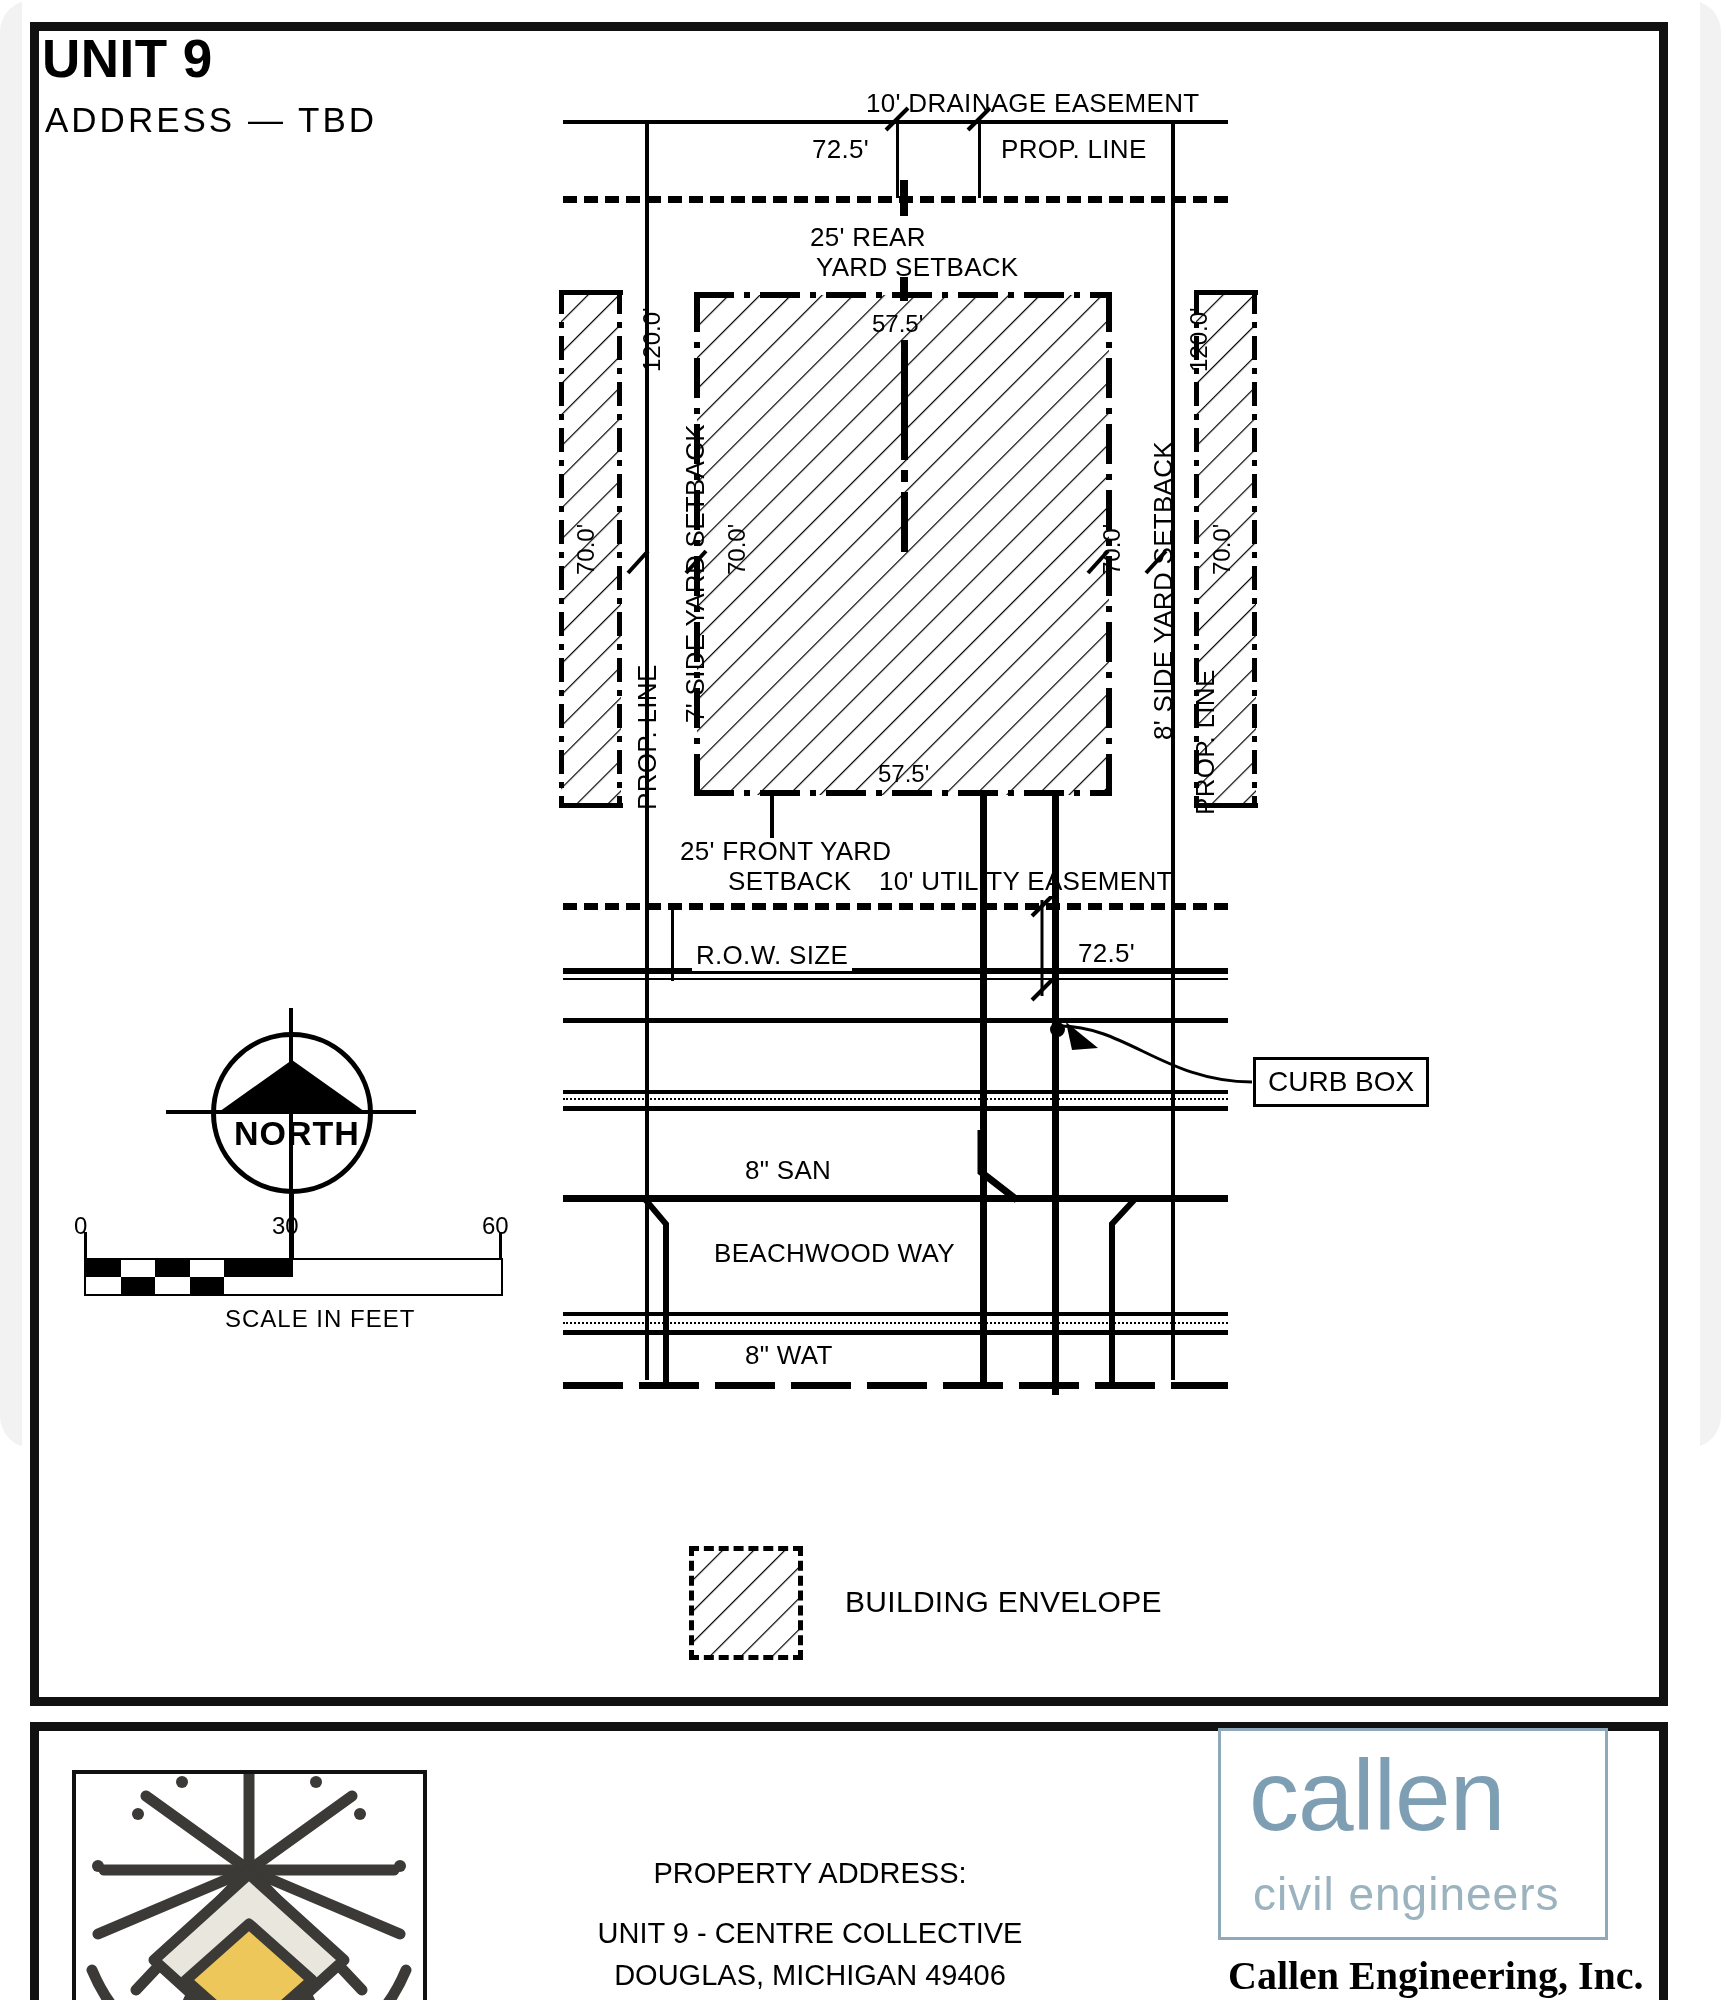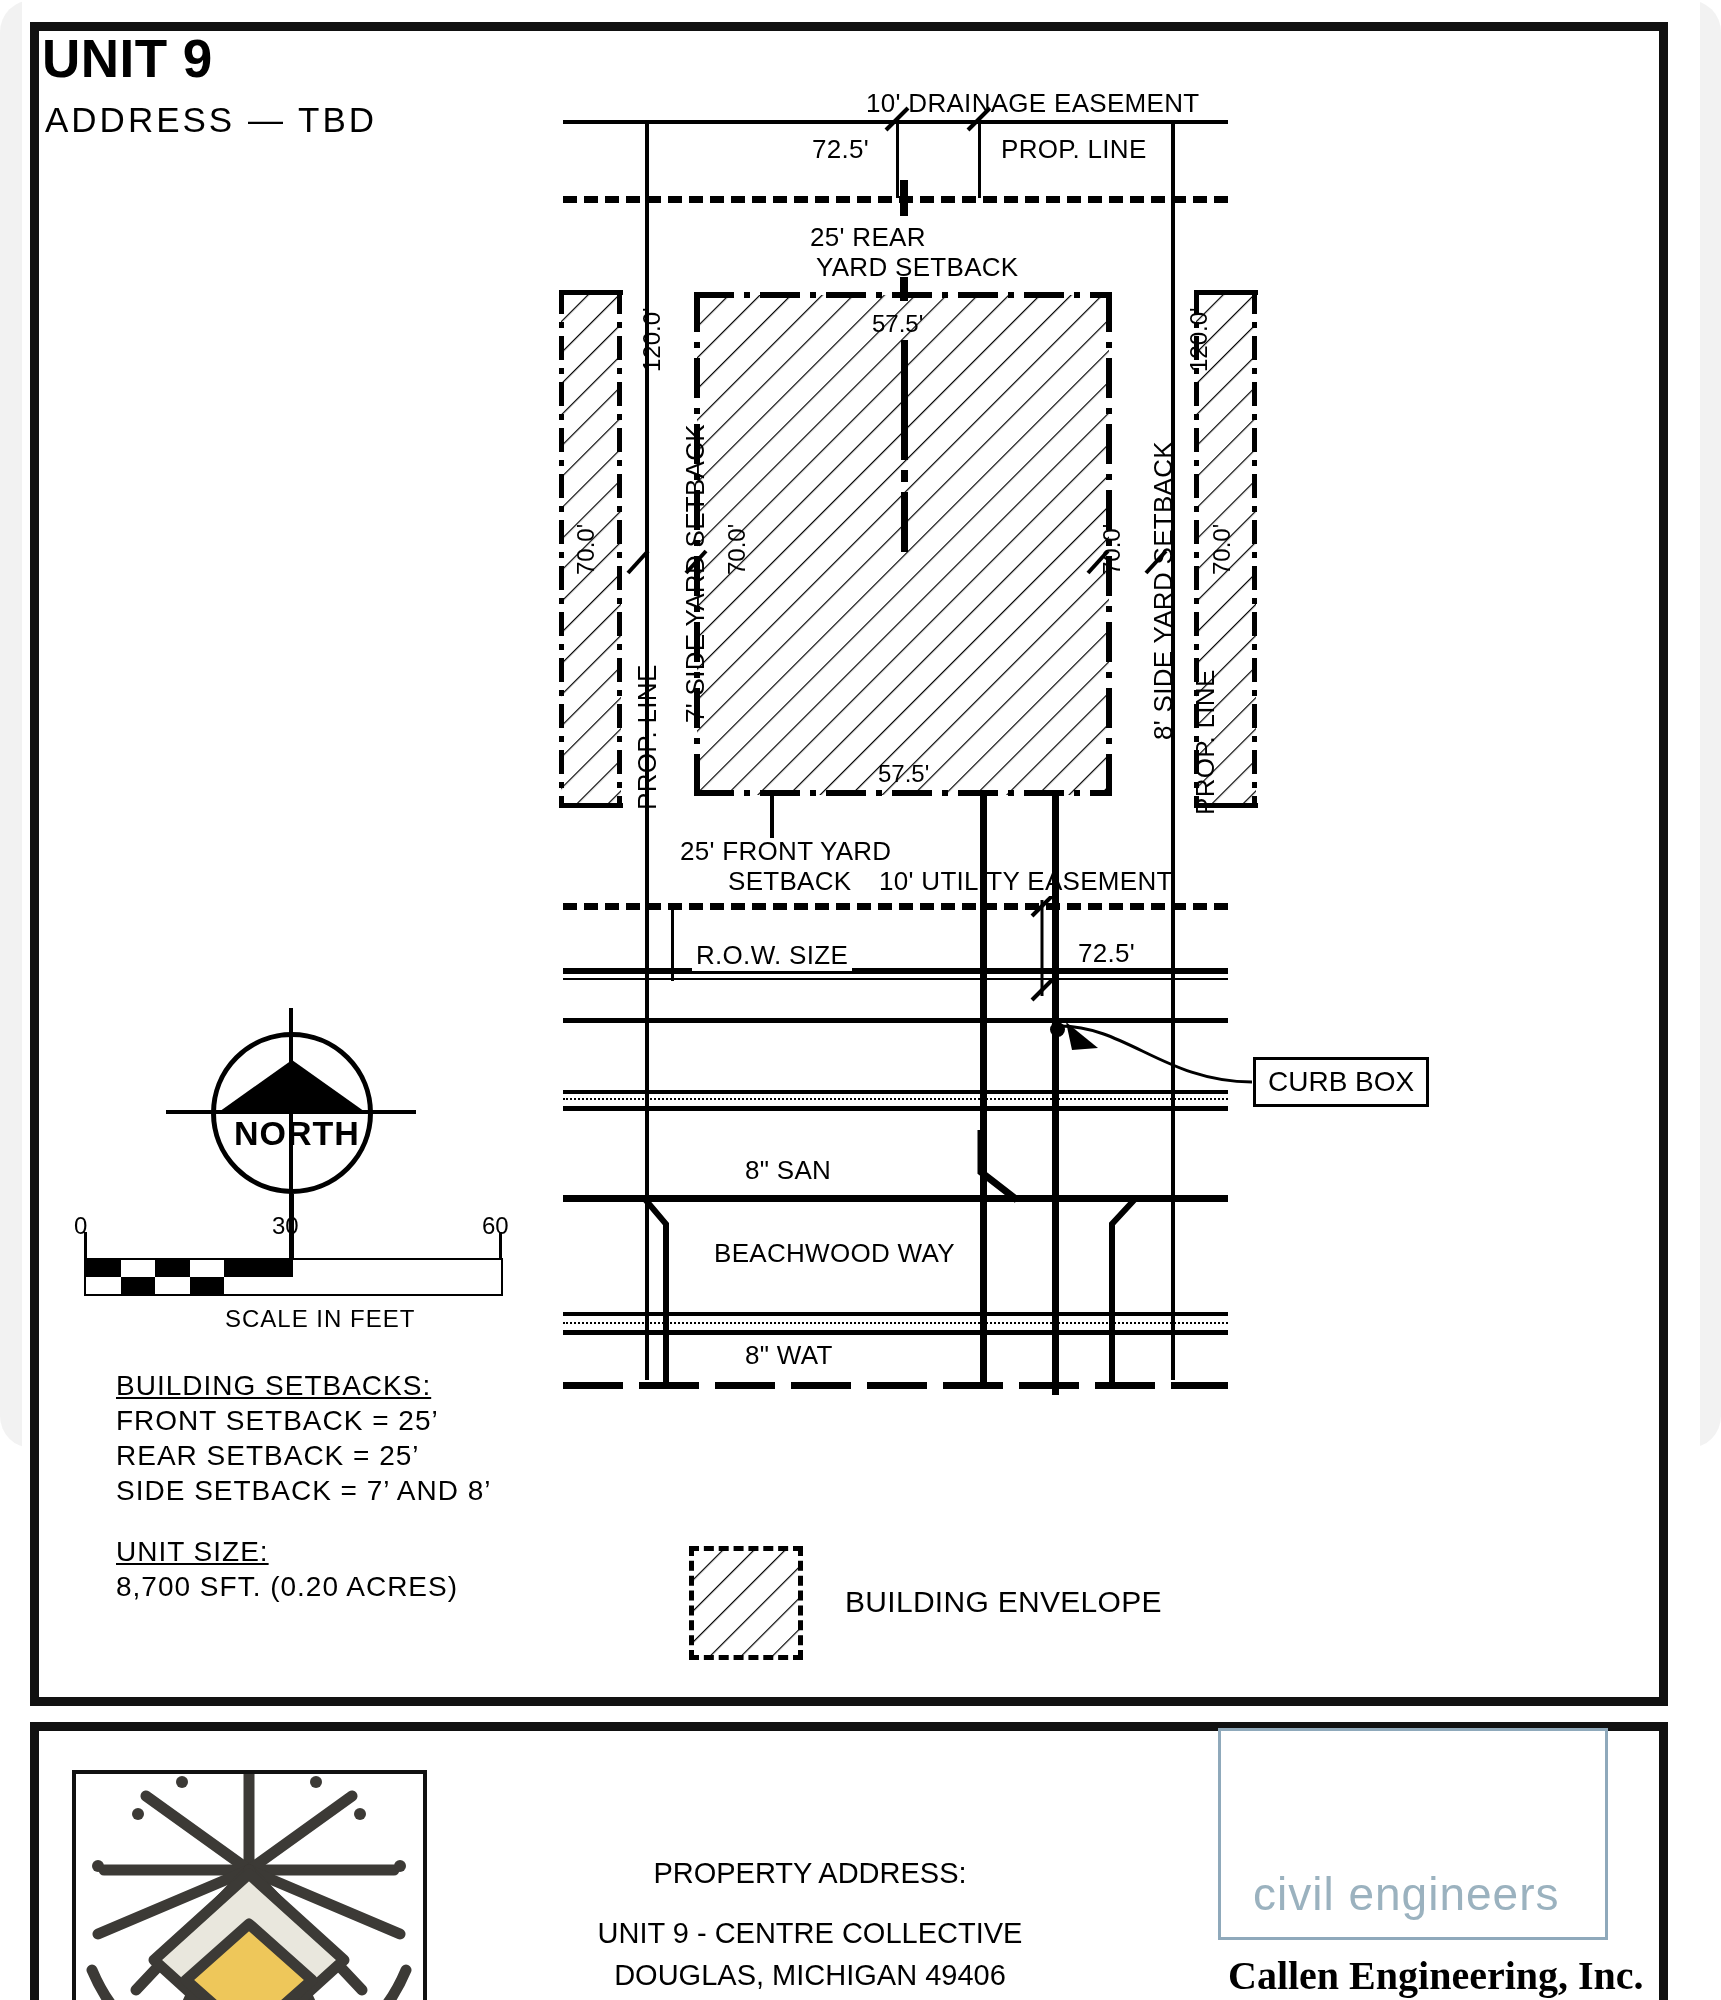--- a/index.html
+++ b/index.html
@@ -261,29 +261,20 @@
         <div style="width:34px;background:#000;"></div>
         <div style="width:35px;background:#fff;"></div>
         <div style="width:34px;background:#000;"></div>
         <div style="width:69px;background:#fff;"></div>
         <div style="width:208px;background:#fff;"></div>
       </div>
     </div>
     <div class="txt-s" style="left:225px;top:1305px;letter-spacing:1px;">SCALE  IN  FEET</div>
   </div>
 
-  <div class="notes" style="left:116px;top:1368px;">
-    <div class="hdr">BUILDING SETBACKS:</div>
-    <div>FRONT SETBACK = 25’</div>
-    <div>REAR SETBACK = 25’</div>
-    <div>SIDE SETBACK = 7’ AND 8’</div>
-    <div style="height:26px;"></div>
-    <div class="hdr">UNIT SIZE:</div>
-    <div>8,700 SFT. (0.20 ACRES)</div>
-  </div>
 
   <div>
     <div class="hatch" style="left:692px;top:1549px;width:108px;height:108px;">
       <svg width="108" height="108">
           <rect x="0" y="0" width="108" height="108" fill="url(#h1)"></rect>
         </svg>
     </div>
     <div style="position:absolute;left:689px;top:1546px;width:114px;height:114px;box-sizing:border-box;
                 border:5px dashed #000;"></div>
     <div class="txt" style="left:845px;top:1585px;font-size:30px;">BUILDING ENVELOPE</div>
@@ -320,18 +311,19 @@
     </svg>
   </div>
 
   <div class="tb-addr" style="left:500px;top:1852px;width:620px;">
     <div style="margin-bottom:18px;">PROPERTY ADDRESS:</div>
     <div>UNIT 9 - CENTRE COLLECTIVE</div>
     <div>DOUGLAS, MICHIGAN 49406</div>
   </div>
 
   <div class="callen-box" style="left:1218px;top:1728px;width:390px;height:212px;">
+    <div style="position:absolute;left:28px;top:14px;" class="callen-word">callen</div>
     <div style="position:absolute;left:32px;top:136px;" class="callen-sub">civil engineers</div>
   </div>
   <div class="callen-name" style="left:1228px;top:1952px;">Callen Engineering, Inc.</div>
   <div class="callen-addr" style="left:1250px;top:1996px;">100 east  side  street</div>
 
 </div>
 
 </body></html>

